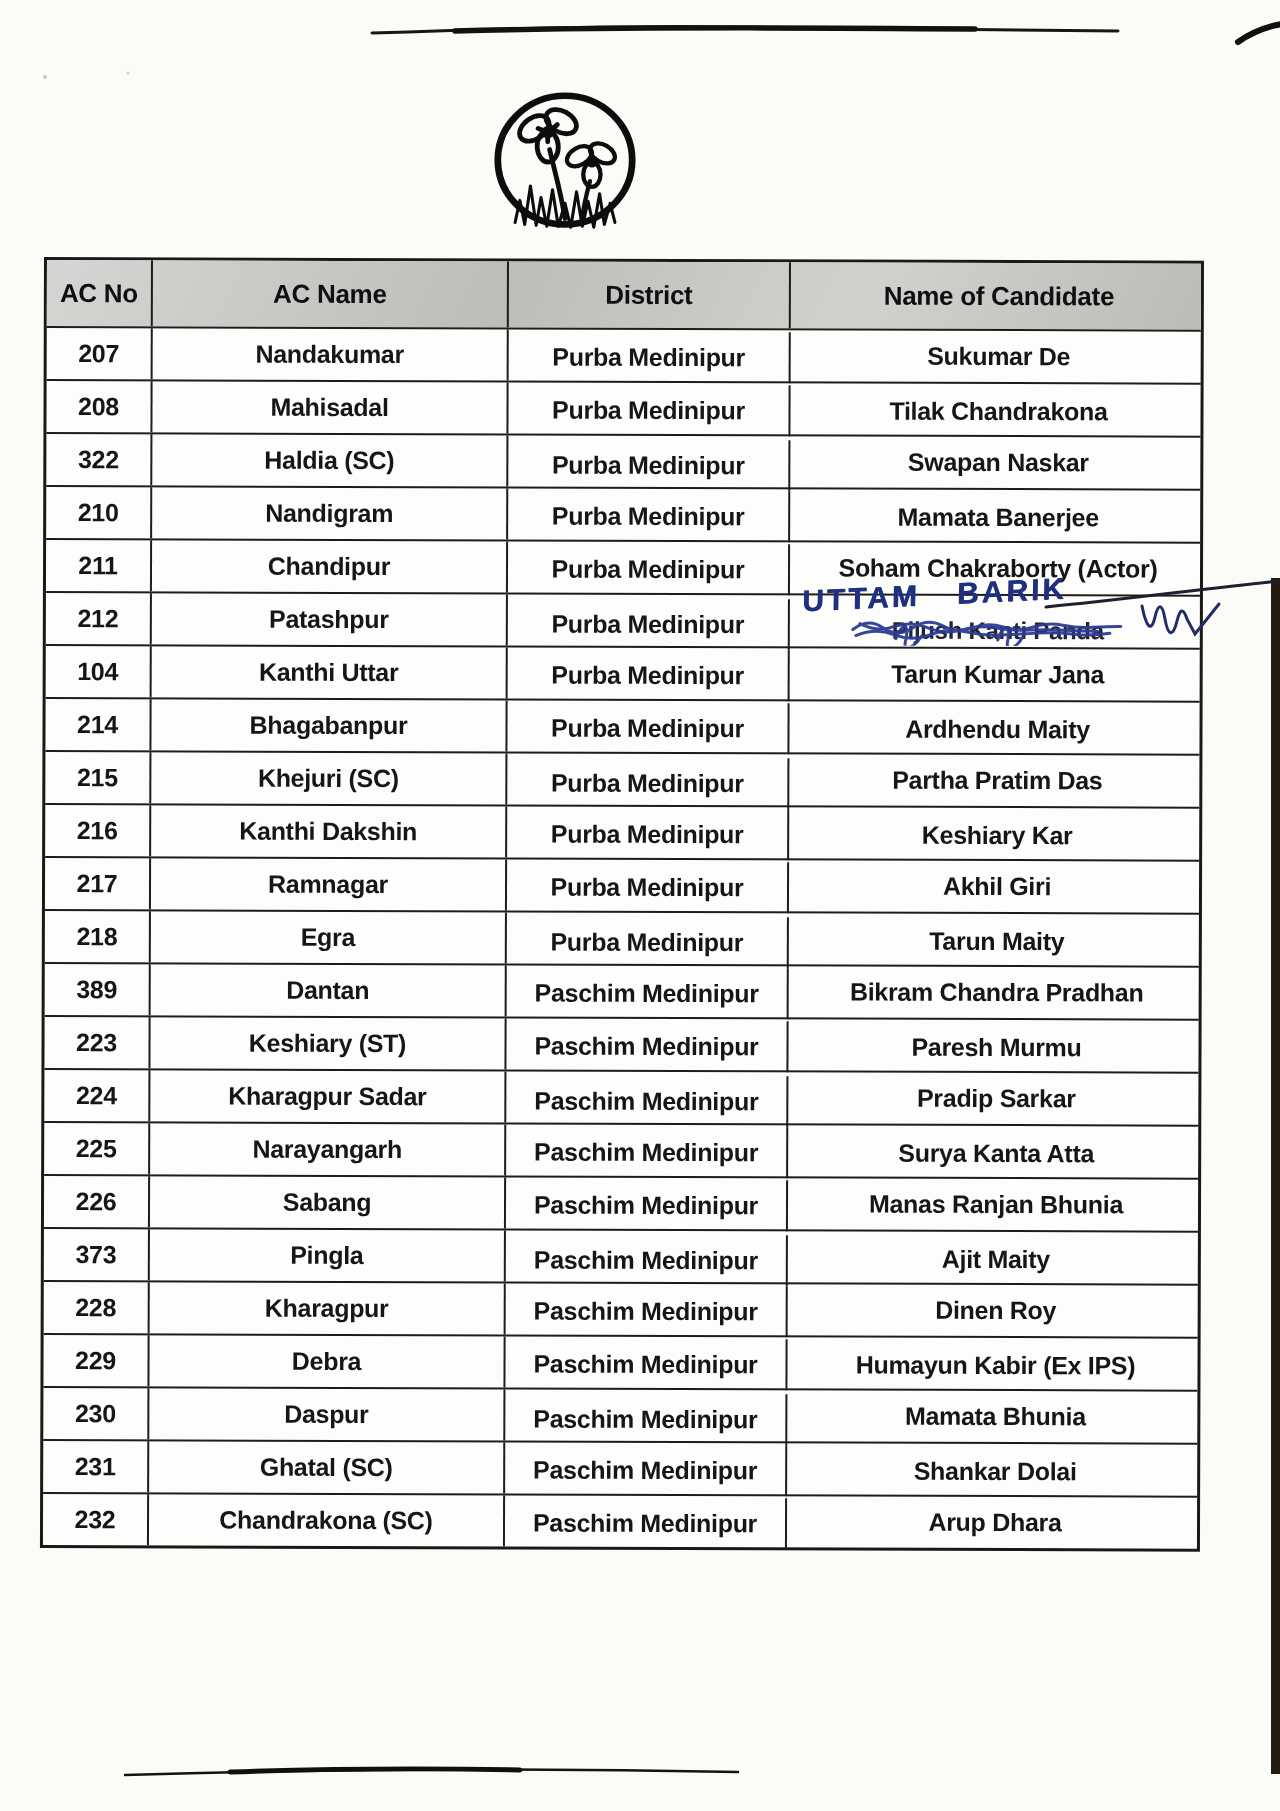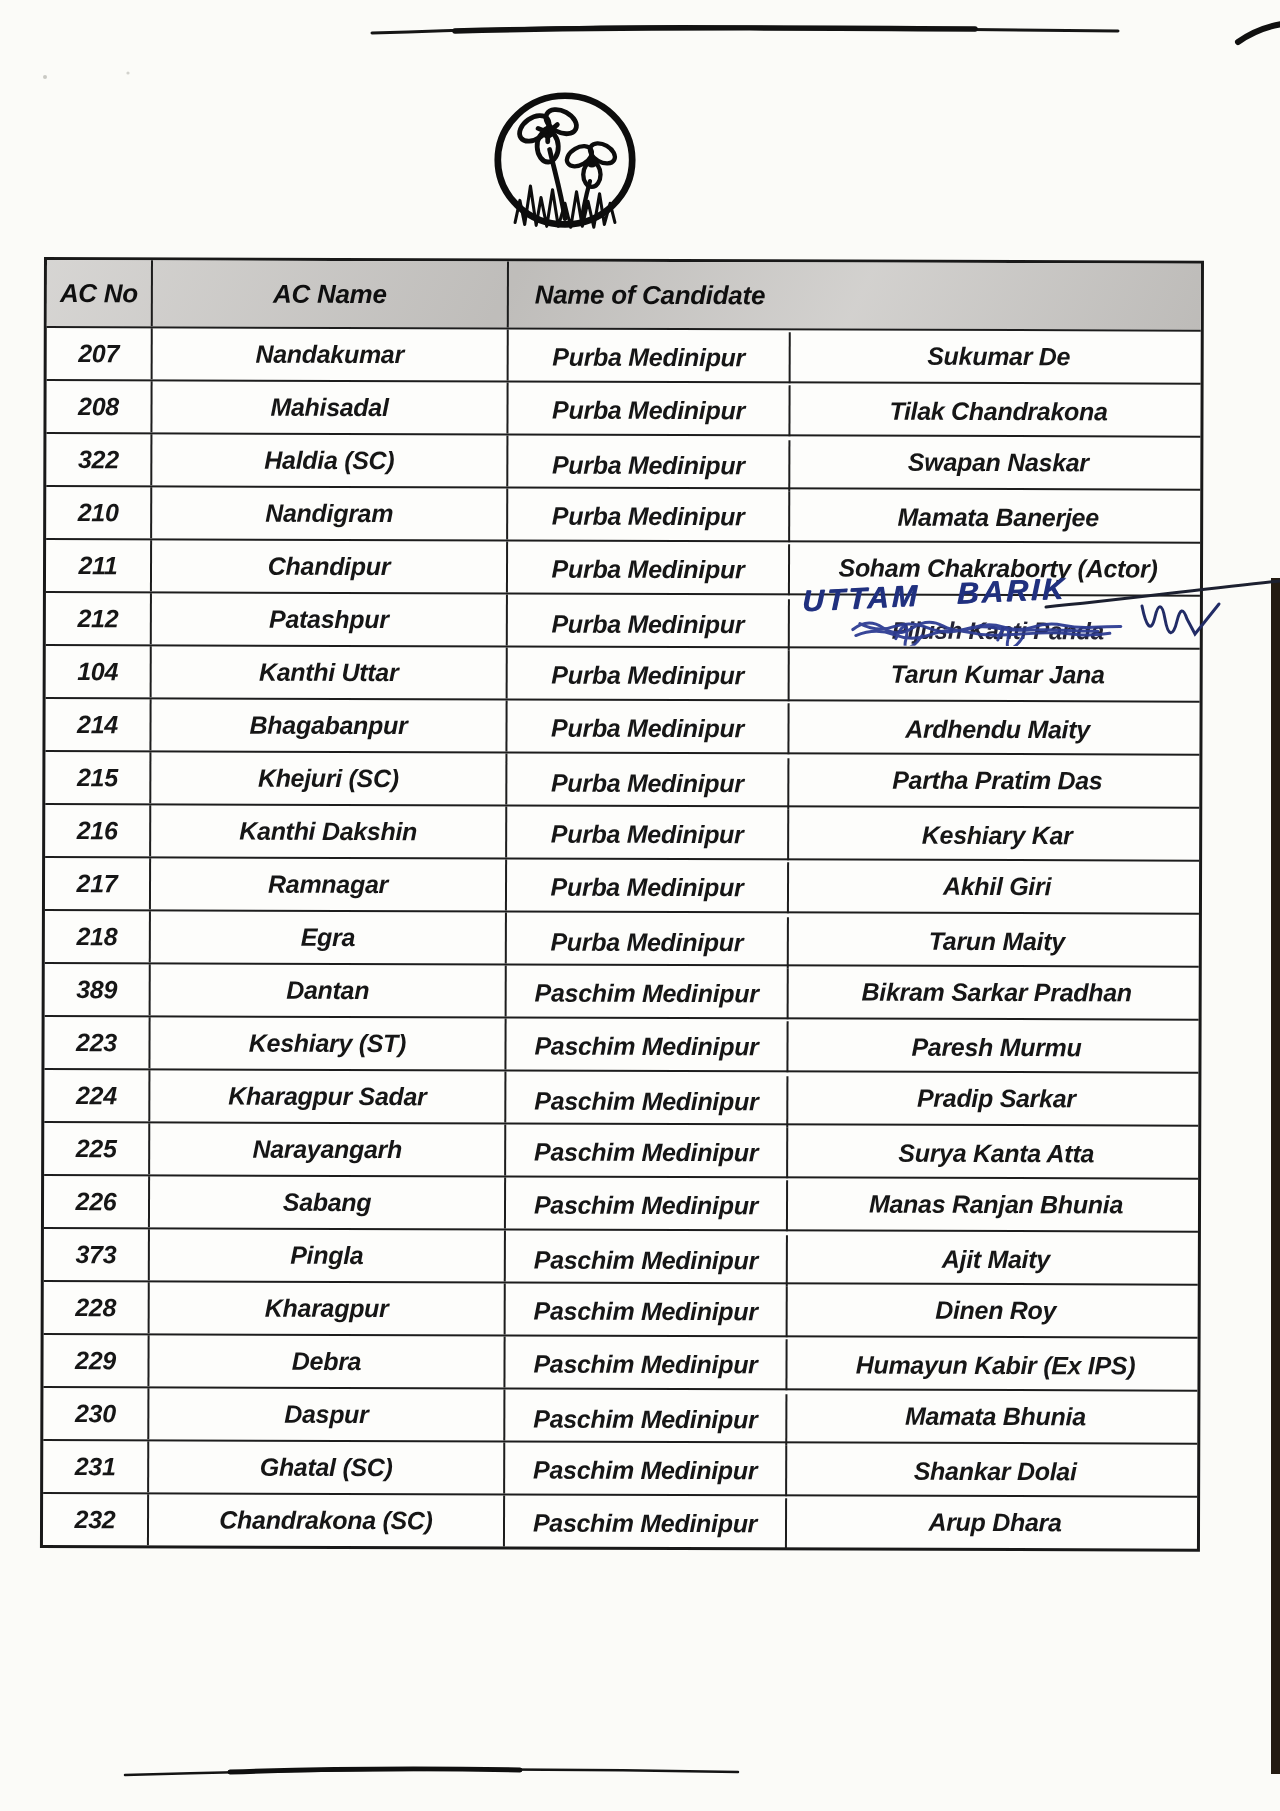--- a/index.html
+++ b/index.html
@@ -1,19 +1,19 @@
 <!DOCTYPE html>
 <html><head>
 <meta charset="utf-8">
 <style>
   * { box-sizing: border-box; margin: 0; padding: 0; }
   body { background: #ffffff; font-family: "Liberation Sans", sans-serif; }
   .sheet {
     position: relative; width: 1280px; height: 1811px;
-    background: #fbfbf8; overflow: hidden; font-style: italic;
+    background: #fbfbf8; overflow: hidden;
   }
   .artifacts { position: absolute; left: 0; top: 0; width: 1280px; height: 1811px; pointer-events: none; }
 
   .logo { position: absolute; left: 487px; top: 90px; width: 156px; height: 144px; }
 
   .doc-table {
     position: absolute; left: 44px; top: 257px; width: 1160px;
     border: 3px solid #191919; background: #fdfdfb;
     transform: rotate(0.18deg); transform-origin: top left;
   }
@@ -95,20 +95,21 @@
       <path d="M106,95 C102,110 99,121 98,134" stroke-width="4.5"></path>
 
       <path d="M28,138 L33,115 L38,140 L44,100 L50,141 L55,112 L61,142 L67,104 L73,142 L80,118 L86,143 L92,106 L98,142 L104,116 L110,143 L116,108 L121,140 L127,118 L132,138" stroke-width="3.2" stroke-linejoin="round"></path>
     </g>
   </svg>
 
   <div class="doc-table">
     <div class="thead">
       <div class="th">AC No</div>
       <div class="th">AC Name</div>
+      <div class="th">District</div>
       <div class="th">Name of Candidate</div>
     </div>
     <div>
         <div class="tr">
       <div class="td td-acno">207</div>
       <div class="td td-acname">Nandakumar</div>
       <div class="td td-district">Purba Medinipur</div>
       <div class="td td-candidate">
         <span class="printed-name">Sukumar De</span>
 
@@ -219,21 +220,21 @@
       <div class="td td-candidate">
         <span class="printed-name">Tarun Maity</span>
 
       </div>
     </div>
         <div class="tr">
       <div class="td td-acno">389</div>
       <div class="td td-acname">Dantan</div>
       <div class="td td-district">Paschim Medinipur</div>
       <div class="td td-candidate">
-        <span class="printed-name">Bikram Sarkar Pradhan</span>
+        <span class="printed-name">Bikram Chandra Pradhan</span>
 
       </div>
     </div>
         <div class="tr">
       <div class="td td-acno">223</div>
       <div class="td td-acname">Keshiary (ST)</div>
       <div class="td td-district">Paschim Medinipur</div>
       <div class="td td-candidate">
         <span class="printed-name">Paresh Murmu</span>
 

